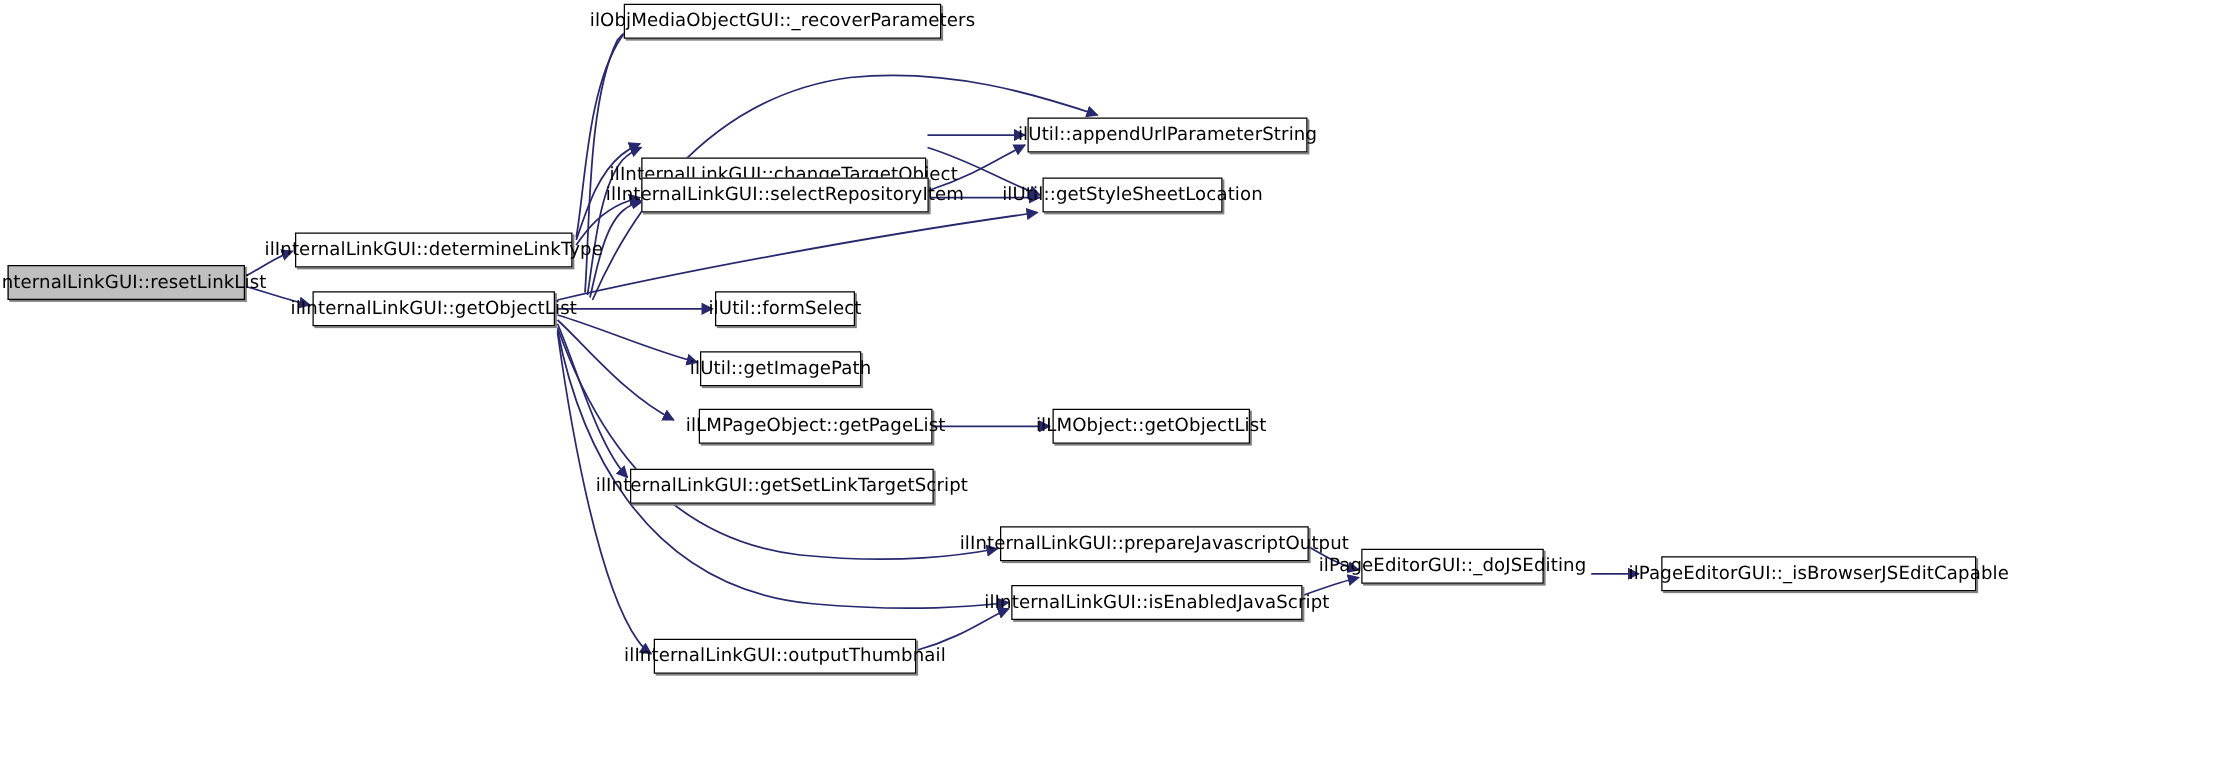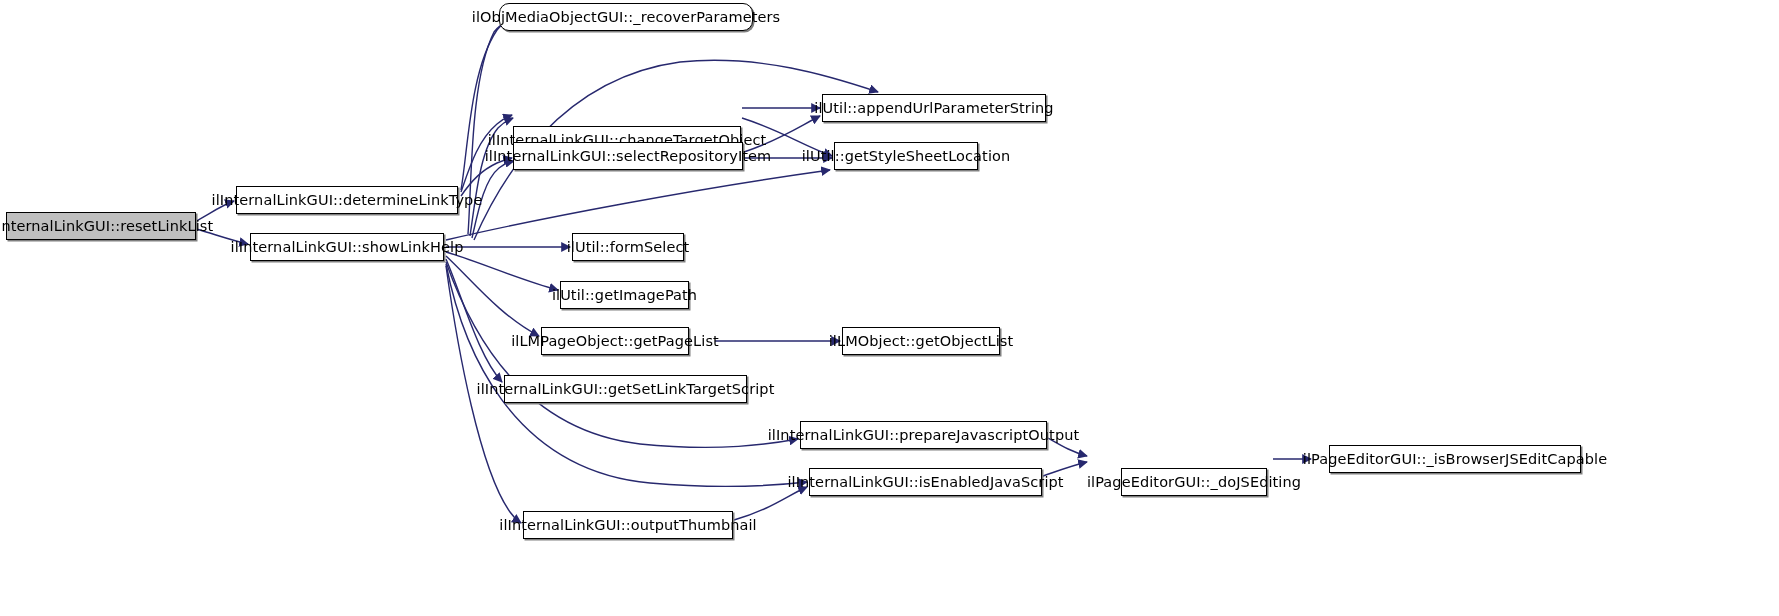--- a/index.html
+++ b/index.html
@@ -68,62 +68,62 @@
   </svg>
 
   <div id="nodes-group">
       <div class="node root" style="left: 6px; top: 212px; width: 190px;">
         <span>ilInternalLinkGUI::resetLinkList</span>
       </div>
       <div class="node" style="left: 236px; top: 186px; width: 222px;">
         <span>ilInternalLinkGUI::determineLinkType</span>
       </div>
       <div class="node" style="left: 250px; top: 233px; width: 194px;">
-        <span>ilInternalLinkGUI::showLinkHelp</span>
+        <span>ilInternalLinkGUI::getObjectList</span>
       </div>
-      <div class="node" style="left: 499px; top: 3px; width: 254px; border-radius: 10px;">
+      <div class="node" style="left: 499px; top: 3px; width: 254px;">
         <span>ilObjMediaObjectGUI::_recoverParameters</span>
       </div>
       <div class="node" style="left: 513px; top: 94px; width: 228px; margin-top: 32px;">
         <span>ilInternalLinkGUI::changeTargetObject</span>
       </div>
       <div class="node" style="left: 513px; top: 142px; width: 230px;">
         <span>ilInternalLinkGUI::selectRepositoryItem</span>
       </div>
       <div class="node" style="left: 822px; top: 94px; width: 224px;">
         <span>ilUtil::appendUrlParameterString</span>
       </div>
       <div class="node" style="left: 834px; top: 142px; width: 144px;">
         <span>ilUtil::getStyleSheetLocation</span>
       </div>
       <div class="node" style="left: 572px; top: 233px; width: 112px;">
         <span>ilUtil::formSelect</span>
       </div>
       <div class="node" style="left: 560px; top: 281px; width: 129px;">
         <span>ilUtil::getImagePath</span>
       </div>
-      <div class="node" style="left: 541px; top: 327px; width: 148px;">
+      <div class="node" style="left: 559px; top: 327px; width: 187px;">
         <span>ilLMPageObject::getPageList</span>
       </div>
       <div class="node" style="left: 842px; top: 327px; width: 158px;">
         <span>ilLMObject::getObjectList</span>
       </div>
       <div class="node" style="left: 504px; top: 375px; width: 243px;">
         <span>ilInternalLinkGUI::getSetLinkTargetScript</span>
       </div>
       <div class="node" style="left: 800px; top: 421px; width: 247px;">
         <span>ilInternalLinkGUI::prepareJavascriptOutput</span>
       </div>
       <div class="node" style="left: 809px; top: 468px; width: 233px;">
         <span>ilInternalLinkGUI::isEnabledJavaScript</span>
       </div>
       <div class="node" style="left: 523px; top: 511px; width: 210px;">
         <span>ilInternalLinkGUI::outputThumbnail</span>
       </div>
-      <div class="node" style="left: 1089px; top: 468px; width: 146px; margin-left: 32px;">
+      <div class="node" style="left: 1089px; top: 439px; width: 146px;">
         <span>ilPageEditorGUI::_doJSEditing</span>
       </div>
       <div class="node" style="left: 1313px; top: 445px; width: 252px; margin-left: 16px;">
         <span>ilPageEditorGUI::_isBrowserJSEditCapable</span>
       </div>
     </div>
 
 </div>
 
 </body></html>

